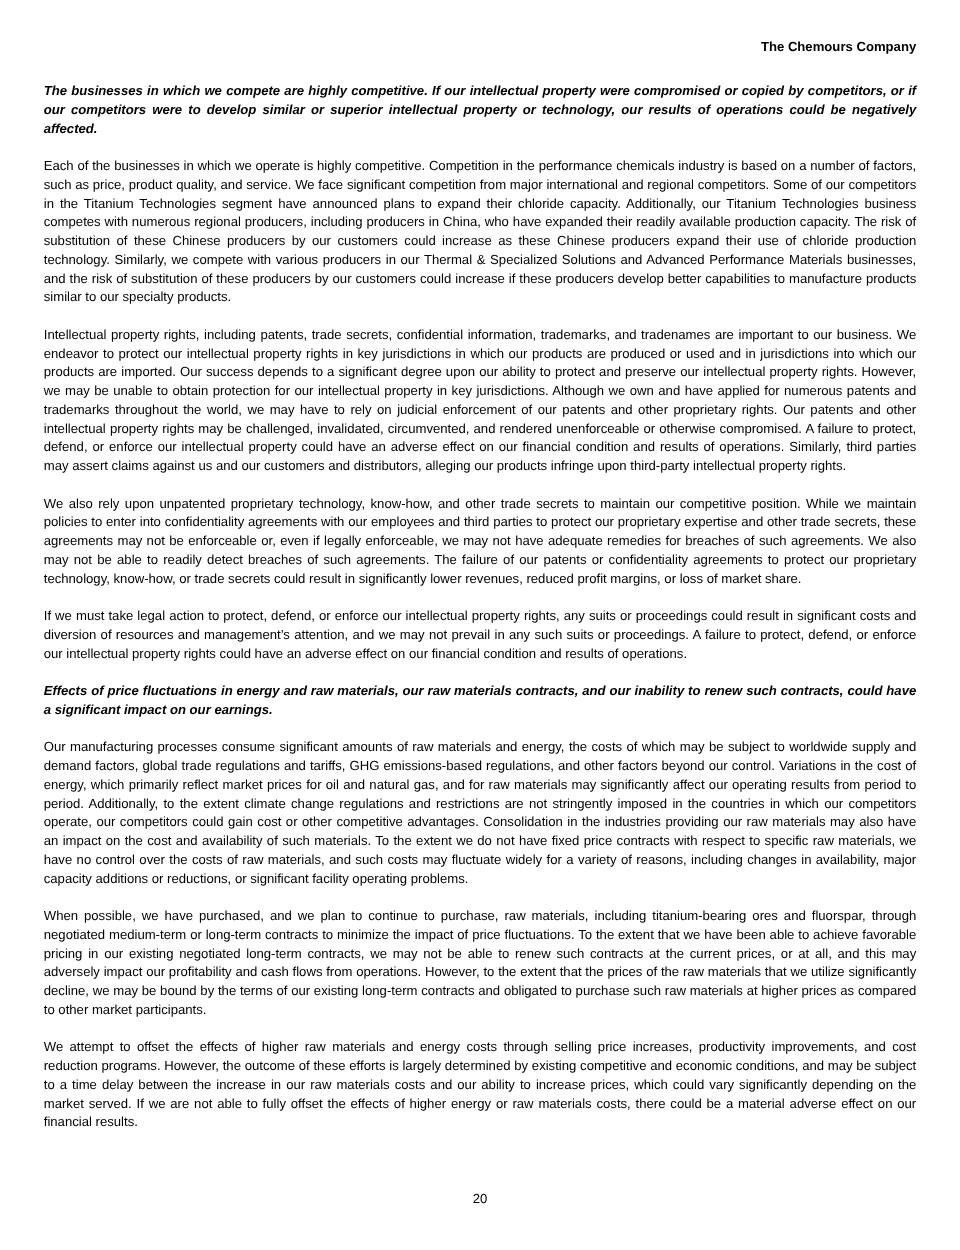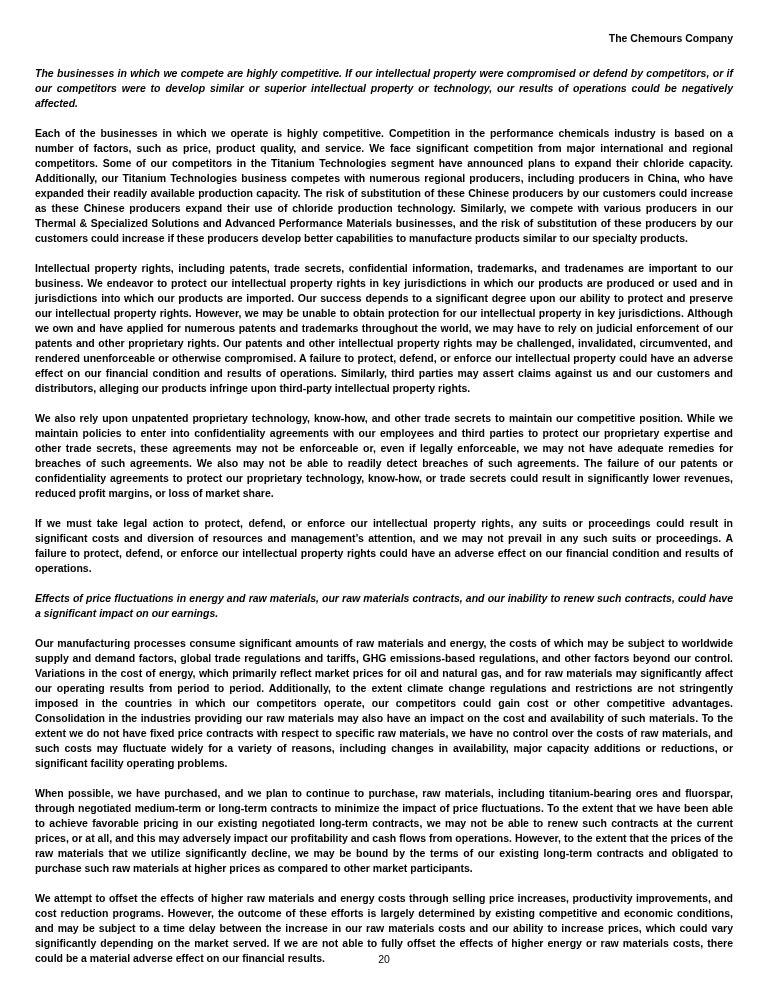--- a/index.html
+++ b/index.html
@@ -27,21 +27,20 @@
     font-weight: bold;
     font-size: 10.5px;
     line-height: 15px;
     margin: 0 0 20px 0;
   }
   .block {
     font-size: 10.5px;
     line-height: 15px;
     text-align: justify;
     margin: 0 0 15px 0;
-    font-weight: bold;
   }
   .risk-heading {
     font-weight: bold;
     font-style: italic;
   }
   .page-number {
     position: absolute;
     left: 0;
     right: 0;
     bottom: 33px;
@@ -50,21 +49,21 @@
     line-height: 15px;
   }
 </style>
 </head>
 <body>
 
 <div class="page">
 
   <div class="doc-title">The Chemours Company</div>
 
-  <div class="block risk-heading">The businesses in which we compete are highly competitive. If our intellectual property were compromised or defend by competitors, or if our competitors were to develop similar or superior intellectual property or technology, our results of operations could be negatively affected.</div>
+  <div class="block risk-heading">The businesses in which we compete are highly competitive. If our intellectual property were compromised or copied by competitors, or if our competitors were to develop similar or superior intellectual property or technology, our results of operations could be negatively affected.</div>
 
   <div class="block">Each of the businesses in which we operate is highly competitive. Competition in the performance chemicals industry is based on a number of factors, such as price, product quality, and service. We face significant competition from major international and regional competitors. Some of our competitors in the Titanium Technologies segment have announced plans to expand their chloride capacity. Additionally, our Titanium Technologies business competes with numerous regional producers, including producers in China, who have expanded their readily available production capacity. The risk of substitution of these Chinese producers by our customers could increase as these Chinese producers expand their use of chloride production technology. Similarly, we compete with various producers in our Thermal &amp; Specialized Solutions and Advanced Performance Materials businesses, and the risk of substitution of these producers by our customers could increase if these producers develop better capabilities to manufacture products similar to our specialty products.</div>
 
   <div class="block">Intellectual property rights, including patents, trade secrets, confidential information, trademarks, and tradenames are important to our business. We endeavor to protect our intellectual property rights in key jurisdictions in which our products are produced or used and in jurisdictions into which our products are imported. Our success depends to a significant degree upon our ability to protect and preserve our intellectual property rights. However, we may be unable to obtain protection for our intellectual property in key jurisdictions. Although we own and have applied for numerous patents and trademarks throughout the world, we may have to rely on judicial enforcement of our patents and other proprietary rights. Our patents and other intellectual property rights may be challenged, invalidated, circumvented, and rendered unenforceable or otherwise compromised. A failure to protect, defend, or enforce our intellectual property could have an adverse effect on our financial condition and results of operations. Similarly, third parties may assert claims against us and our customers and distributors, alleging our products infringe upon third-party intellectual property rights.</div>
 
   <div class="block">We also rely upon unpatented proprietary technology, know-how, and other trade secrets to maintain our competitive position. While we maintain policies to enter into confidentiality agreements with our employees and third parties to protect our proprietary expertise and other trade secrets, these agreements may not be enforceable or, even if legally enforceable, we may not have adequate remedies for breaches of such agreements. We also may not be able to readily detect breaches of such agreements. The failure of our patents or confidentiality agreements to protect our proprietary technology, know-how, or trade secrets could result in significantly lower revenues, reduced profit margins, or loss of market share.</div>
 
   <div class="block">If we must take legal action to protect, defend, or enforce our intellectual property rights, any suits or proceedings could result in significant costs and diversion of resources and management’s attention, and we may not prevail in any such suits or proceedings. A failure to protect, defend, or enforce our intellectual property rights could have an adverse effect on our financial condition and results of operations.</div>
 
   <div class="block risk-heading">Effects of price fluctuations in energy and raw materials, our raw materials contracts, and our inability to renew such contracts, could have a significant impact on our earnings.</div>

